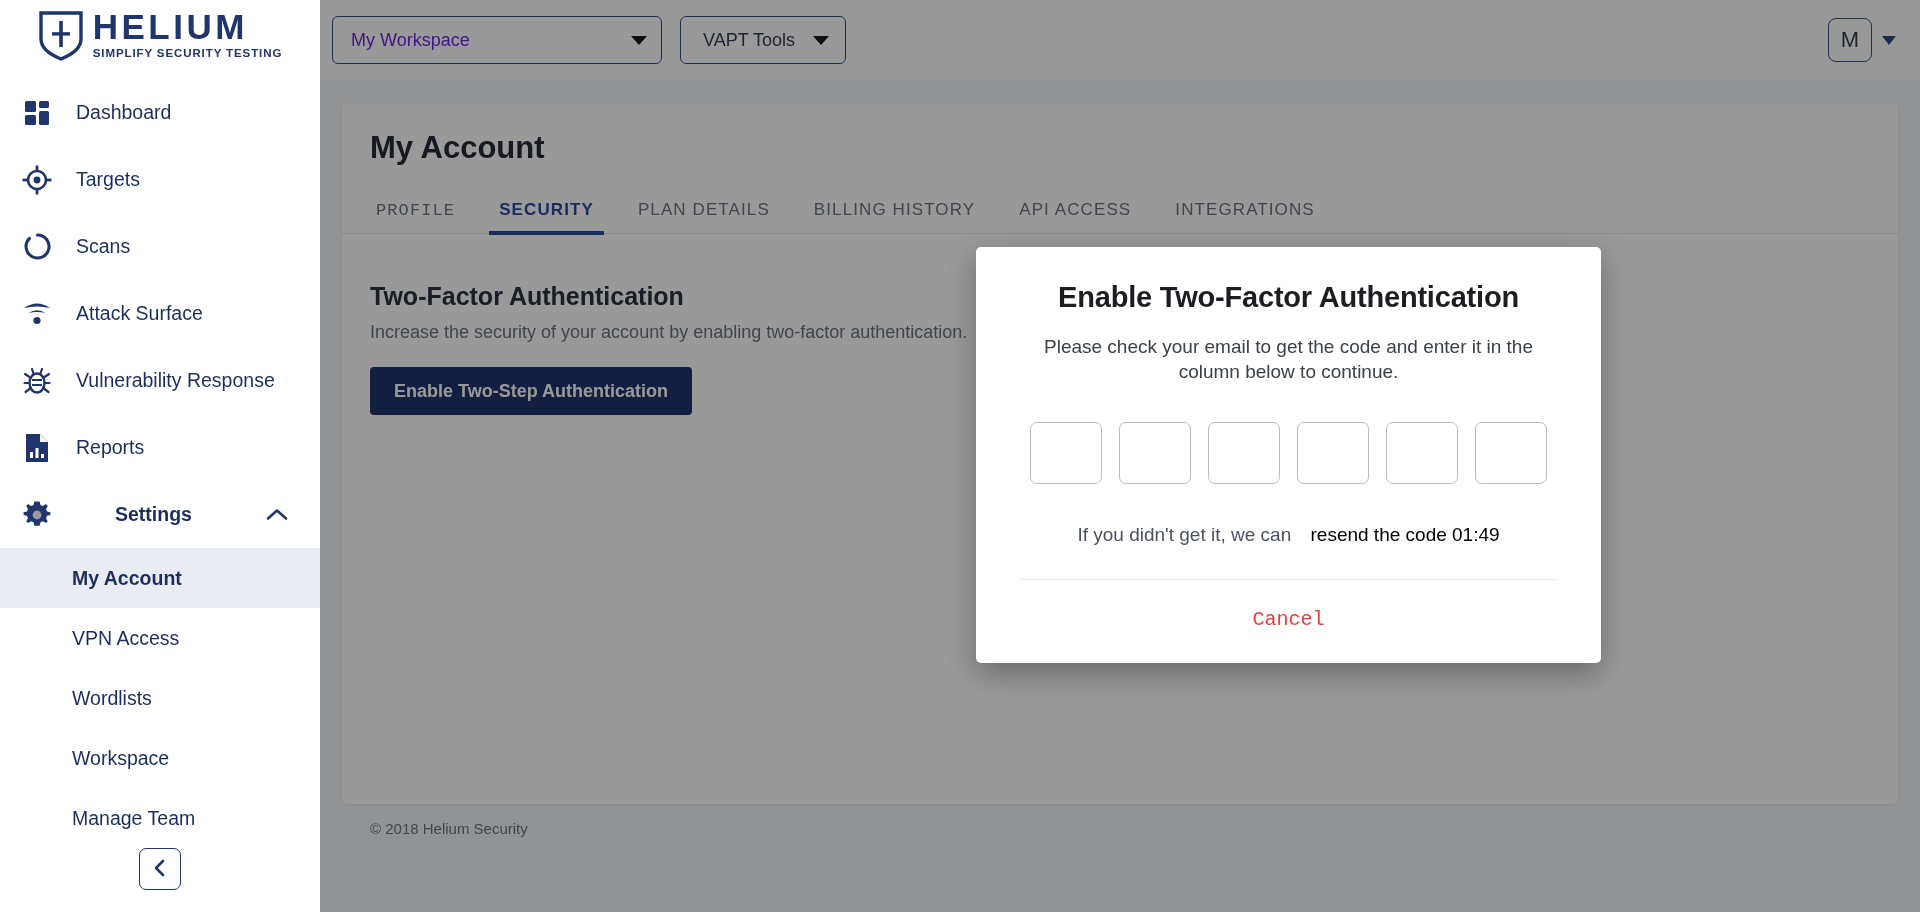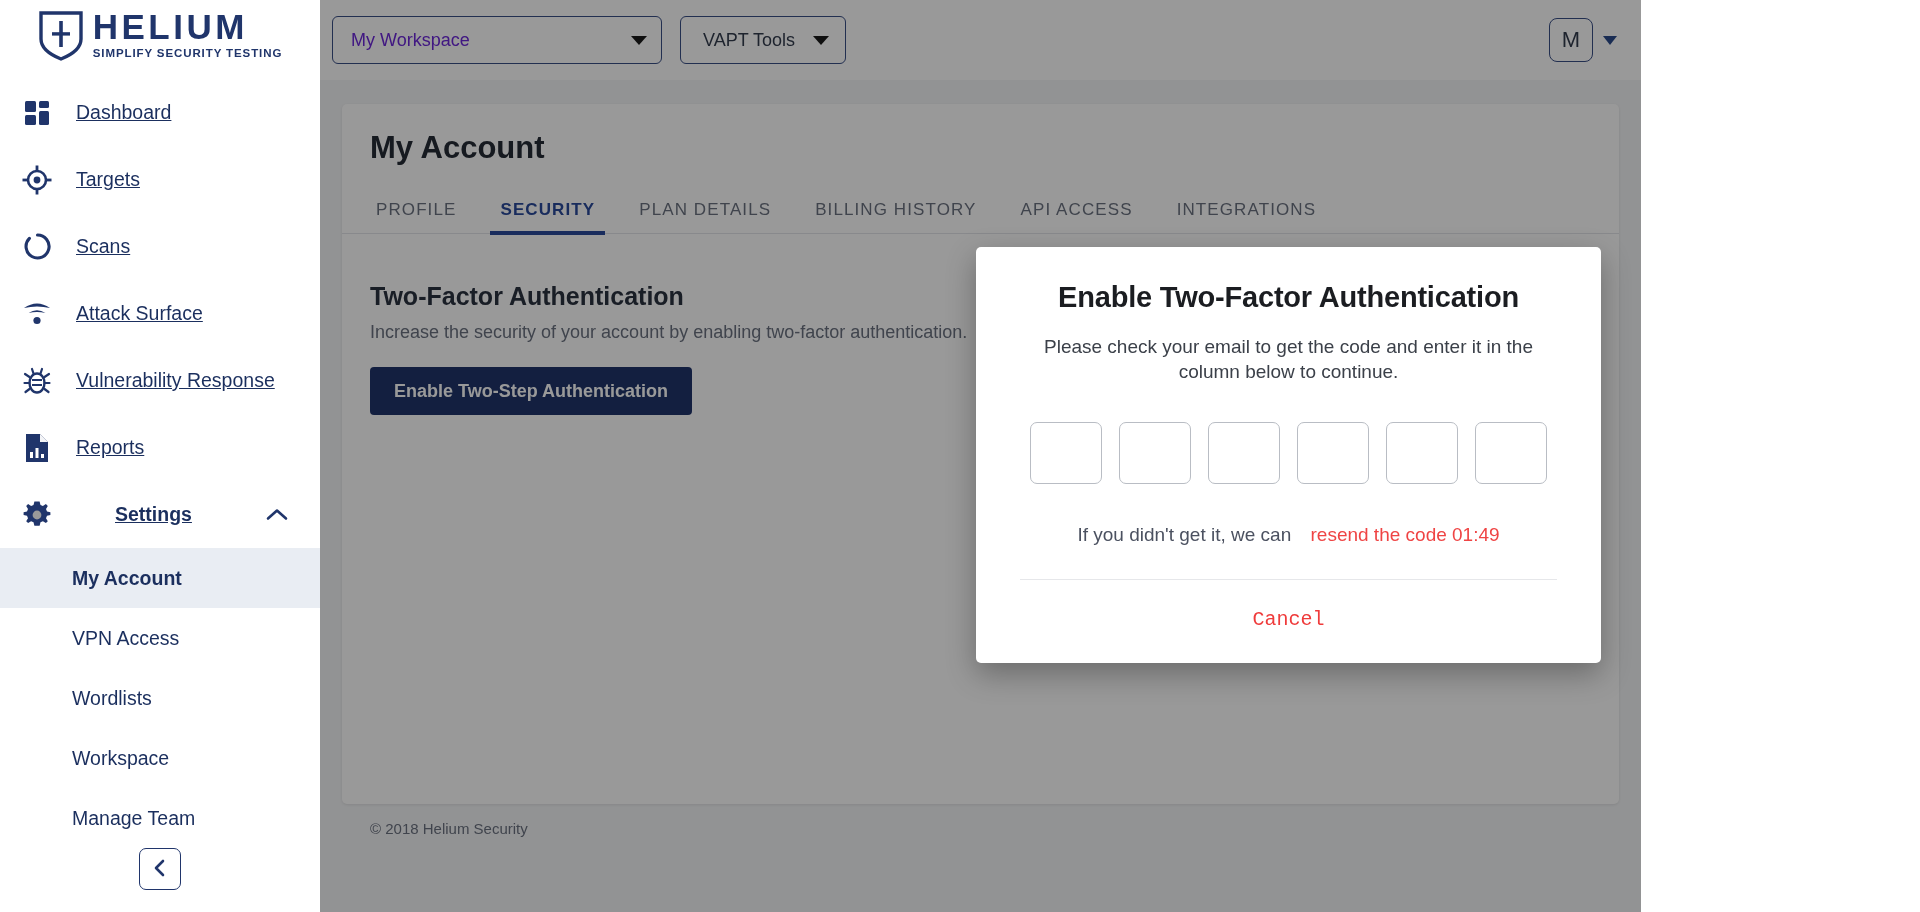--- a/index.html
+++ b/index.html
@@ -2,21 +2,21 @@
 <html><head>
 <meta charset="utf-8">
 <style>
   * { box-sizing: border-box; margin: 0; padding: 0; }
   html, body {
     width: 1920px; height: 912px;
     font-family: "Liberation Sans", sans-serif;
     background: #ffffff;
     overflow: hidden;
   }
-  .app { position: relative; width: 1641px; height: 912px; display: flex; }
+  .app { position: relative; width: 1920px; height: 912px; display: flex; }
 
   
   .sidebar {
     width: 320px; height: 912px;
     background: #ffffff;
     display: flex; flex-direction: column;
     flex: 0 0 320px;
     position: relative;
     z-index: 2;
   }
@@ -39,21 +39,20 @@
 
   .nav { margin-top: 16px; }
   .nav-item {
     display: flex; align-items: center;
     height: 67px;
     padding-left: 20px;
     color: #1b2f5e;
     font-size: 19.5px;
     cursor: pointer;
     position: relative;
-    text-decoration: underline;
   }
   .nav-item .ico {
     width: 34px; height: 34px; margin-right: 22px;
     display: flex; align-items: center; justify-content: center;
     flex: 0 0 34px;
   }
   .nav-item .ico svg { display: block; }
   .nav-item.active-parent { font-weight: 700; gap: 39px; }
   .nav-chev { position: absolute; right: 32px; top: 50%; transform: translateY(-50%); }
 
@@ -141,21 +140,21 @@
   .tabs {
     display: flex; align-items: flex-end; gap: 0;
     padding: 0 28px; margin-top: 24px;
     border-bottom: 1.5px solid #e3e5e9;
   }
   .tab {
     font-size: 17px; letter-spacing: 1.1px; color: #6b7280;
     padding: 10px 22px 13px 22px; cursor: pointer;
     position: relative; white-space: nowrap;
   }
-  .tab:first-child { padding-left: 6px; }
+  .tab:first-child { padding-left: 6px; font-family: Liberation Mono, monospace; }
   .tab.active { color: #2a4a9b; font-weight: 700; }
   .tab.active::after {
     content: ""; position: absolute; left: 12px; right: 12px; bottom: -1.5px;
     height: 3.5px; background: #2a4a9b;
   }
 
   .section { padding: 48px 28px 0 28px; }
   .section-title { font-size: 25px; font-weight: 700; color: #2b3240; }
   .section-desc { font-size: 18px; color: #6b7280; margin-top: 11px; }
   .primary-btn {
@@ -204,21 +203,21 @@
     border: 1.3px solid #b9bdc4; border-radius: 7px;
     background: #ffffff;
     font-size: 24px; text-align: center; color: #1b1d21;
     font-family: "Liberation Sans", sans-serif;
     outline: none;
   }
   .resend-line {
     margin-top: 40px; text-align: center;
     font-size: 19px; color: #4b5160;
   }
-  .resend-link { color: #ef4444; cursor: pointer; margin-left: 14px; }
+  .resend-link { color: #000000; cursor: pointer; margin-left: 14px; }
   .modal-divider {
     margin-top: 33px; height: 1px; background: #e6e7ea;
   }
   .cancel-btn {
     display: block; width: 100%;
     background: transparent; border: none;
     color: #ef3b3b; font-size: 20px;
     padding: 28px 0 32px 0; cursor: pointer;
     font-family: Liberation Mono, monospace;
   }

